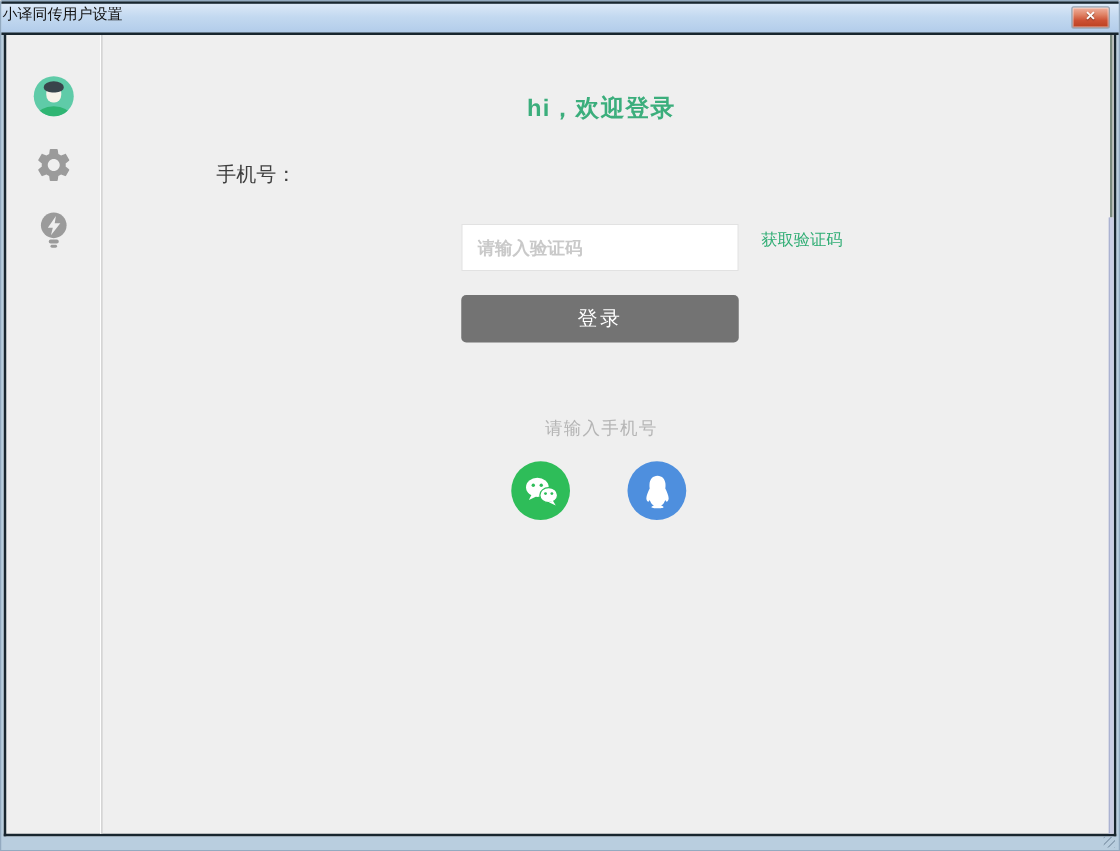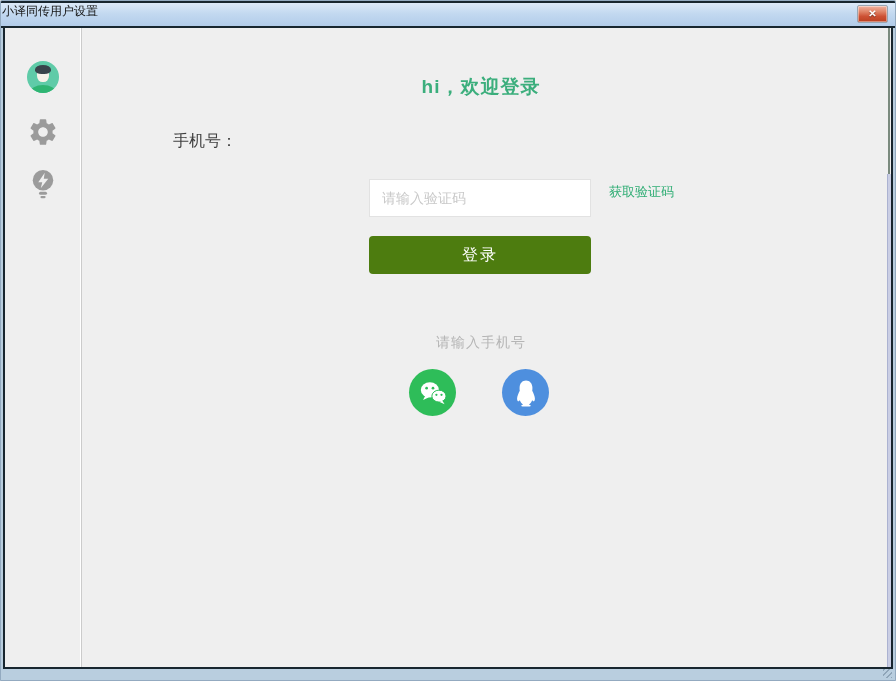--- a/index.html
+++ b/index.html
@@ -64,28 +64,28 @@
   .label-phone { top:94px; }
   .label-code  { top:151px; }
   .text-input {
     position:absolute; left:364px; width:222px; height:38px;
     border:1px solid #E2E2E2; background:#FFFFFF;
     padding:0 12px; font-size:14px; color:#333;
     font-family:"Liberation Sans", sans-serif; outline:none;
   }
   .text-input::placeholder { color:#C9C9C9; }
   .input-phone { top:94px; }
-  .input-code  { top:151px; }
+  .input-code  { top:151px;font-weight:bold; }
   .get-code-link {
     position:absolute; left:604px; top:145px; line-height:38px;
     font-size:13px; color:#2FAD74; cursor:pointer;
   }
   .login-btn {
     position:absolute; left:364px; top:208px; width:222px; height:38px;
-    background:#4d7c0f; border:none; border-radius:4px;
+    background:#737373; border:none; border-radius:4px;
     color:#FFFFFF; font-size:16px; letter-spacing:2px; cursor:pointer;
     font-family:"Liberation Sans", sans-serif;
   }
   .third-party {
     position:absolute; top:306px; left:131px; width:690px; text-align:center;
     font-size:14px; color:#B5B5B5; letter-spacing:1px;
   }
   .provider {
     position:absolute; top:341px; width:47px; height:47px; border-radius:50%;
     display:flex; align-items:center; justify-content:center; cursor:pointer;

